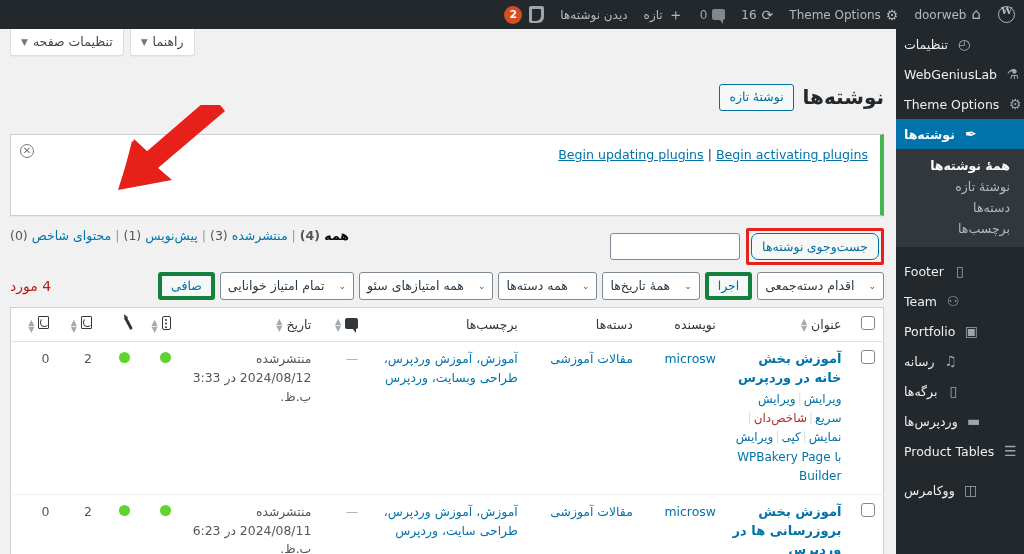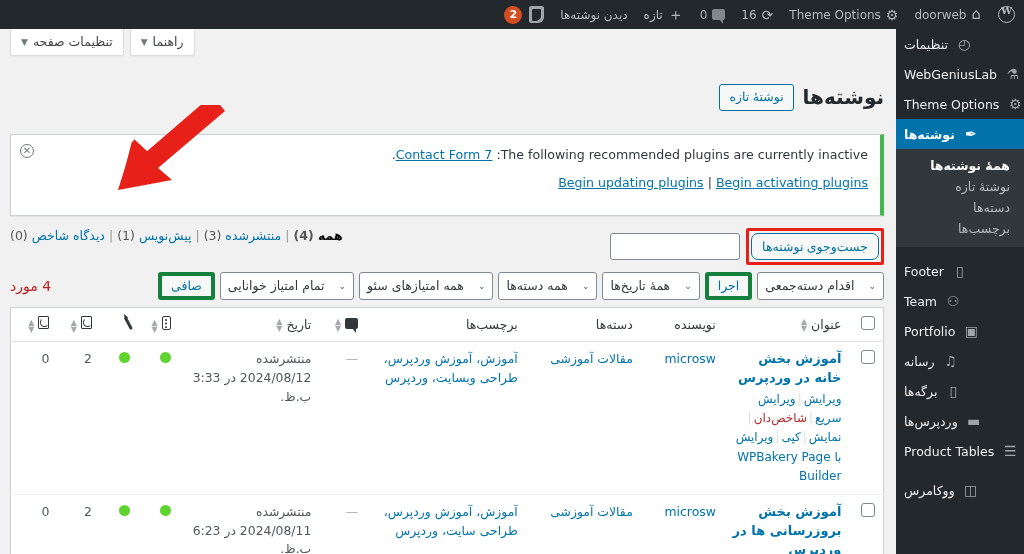--- a/index.html
+++ b/index.html
@@ -415,38 +415,35 @@
     </div>
 
     <div class="title-row">
       <h1 class="page-title">نوشته‌ها</h1>
       <button class="btn-add">نوشتهٔ تازه</button>
     </div>
 
     <div class="notice">
       <div class="notice-dismiss">✕</div>
       <p>
-        <a>Contact Form 7</a><span> :The following recommended plugins are currently inactive.</span>
-      </p>
-      <p>
         <a>Begin updating plugins</a>
         <span>|</span>
         <a>Begin activating plugins</a>
       </p>
     </div>
 
     <div class="subsub-row">
       <div class="search-box">
         <div class="search-highlight">
           <button class="search-submit">جست‌وجوی نوشته‌ها</button>
         </div>
         <input class="search-input" type="text" placeholder="" style="">
       </div>
       <div class="subsubsub">
-        <a class="current"><span>همه</span> <span class="cnt">(4)</span></a><span class="sep">|</span><a><span>منتشرشده</span> <span class="cnt">(3)</span></a><span class="sep">|</span><a><span>پیش‌نویس</span> <span class="cnt">(1)</span></a><span class="sep">|</span><a><span>دیدگاه شاخص</span> <span class="cnt">(0)</span></a>
+        <a class="current"><span>همه</span> <span class="cnt">(4)</span></a><span class="sep">|</span><a><span>منتشرشده</span> <span class="cnt">(3)</span></a><span class="sep">|</span><a><span>پیش‌نویس</span> <span class="cnt">(1)</span></a><span class="sep">|</span><a><span>محتوای شاخص</span> <span class="cnt">(0)</span></a>
       </div>
     </div>
 
     <div class="tablenav">
       <div class="tablenav-right">
         <div class="tn-select">
           <span class="caret">⌄</span>
           <span>اقدام دسته‌جمعی</span>
         </div>
         <button class="btn-secondary">اجرا</button>

